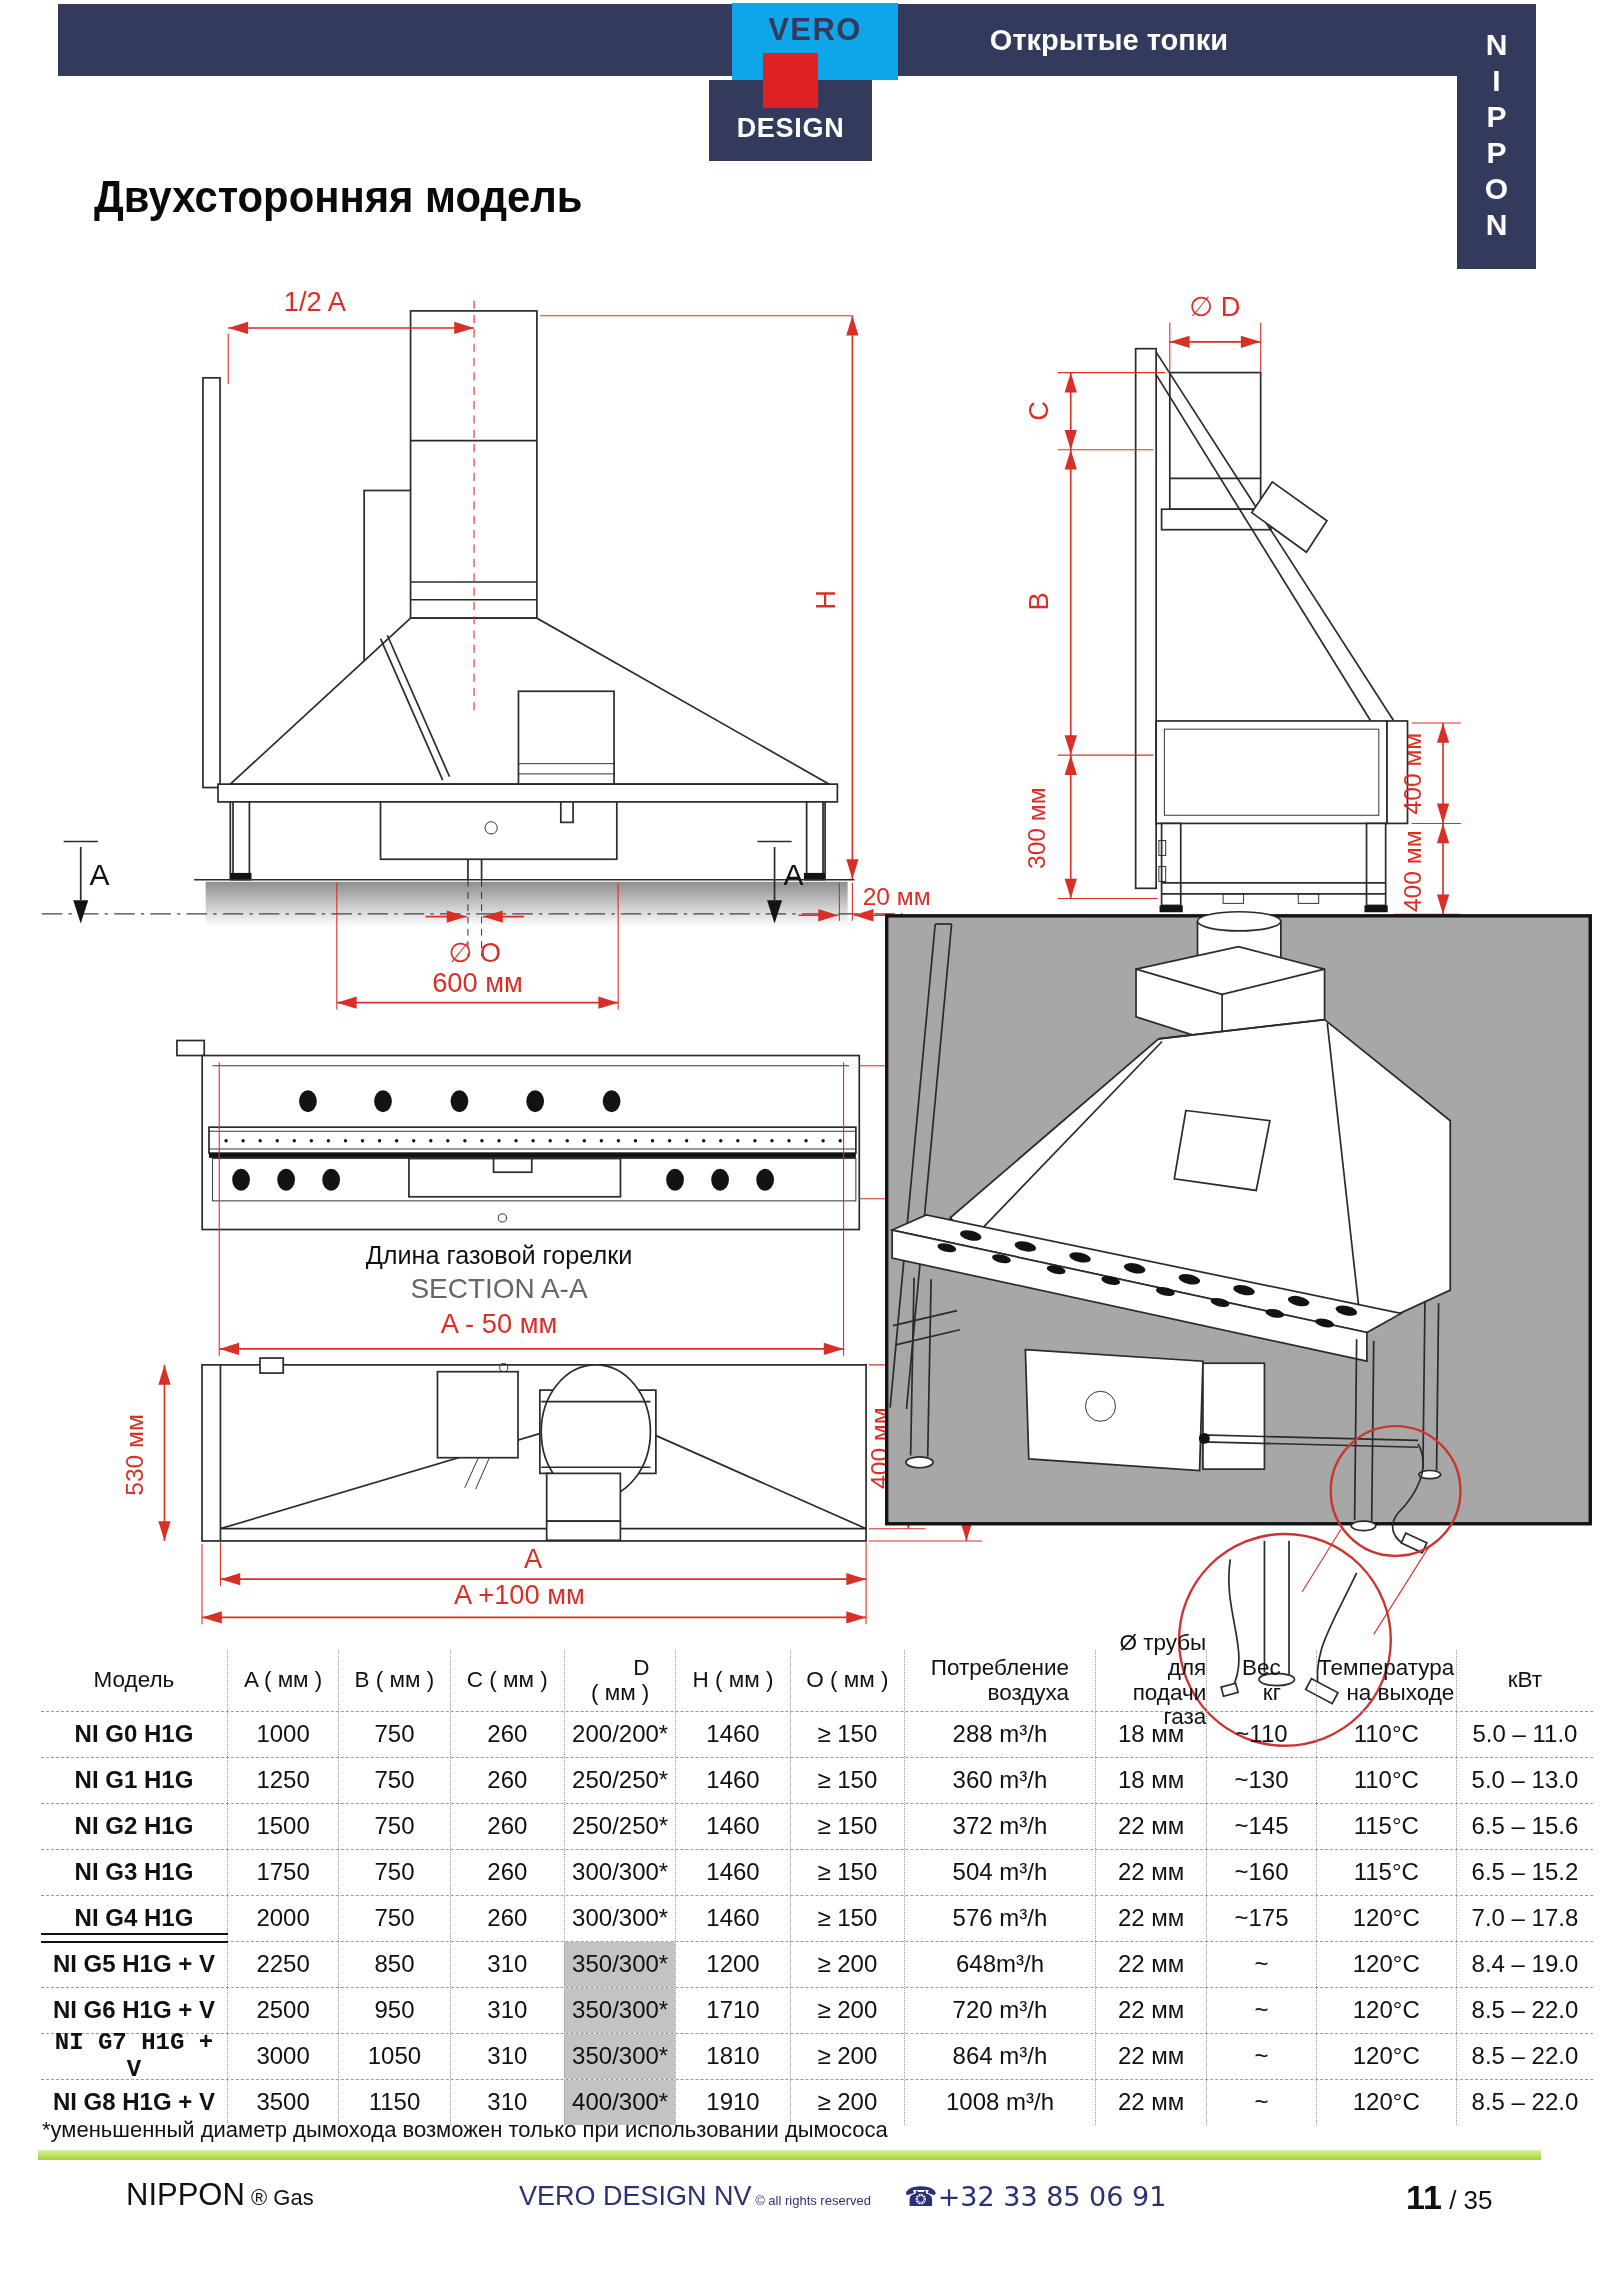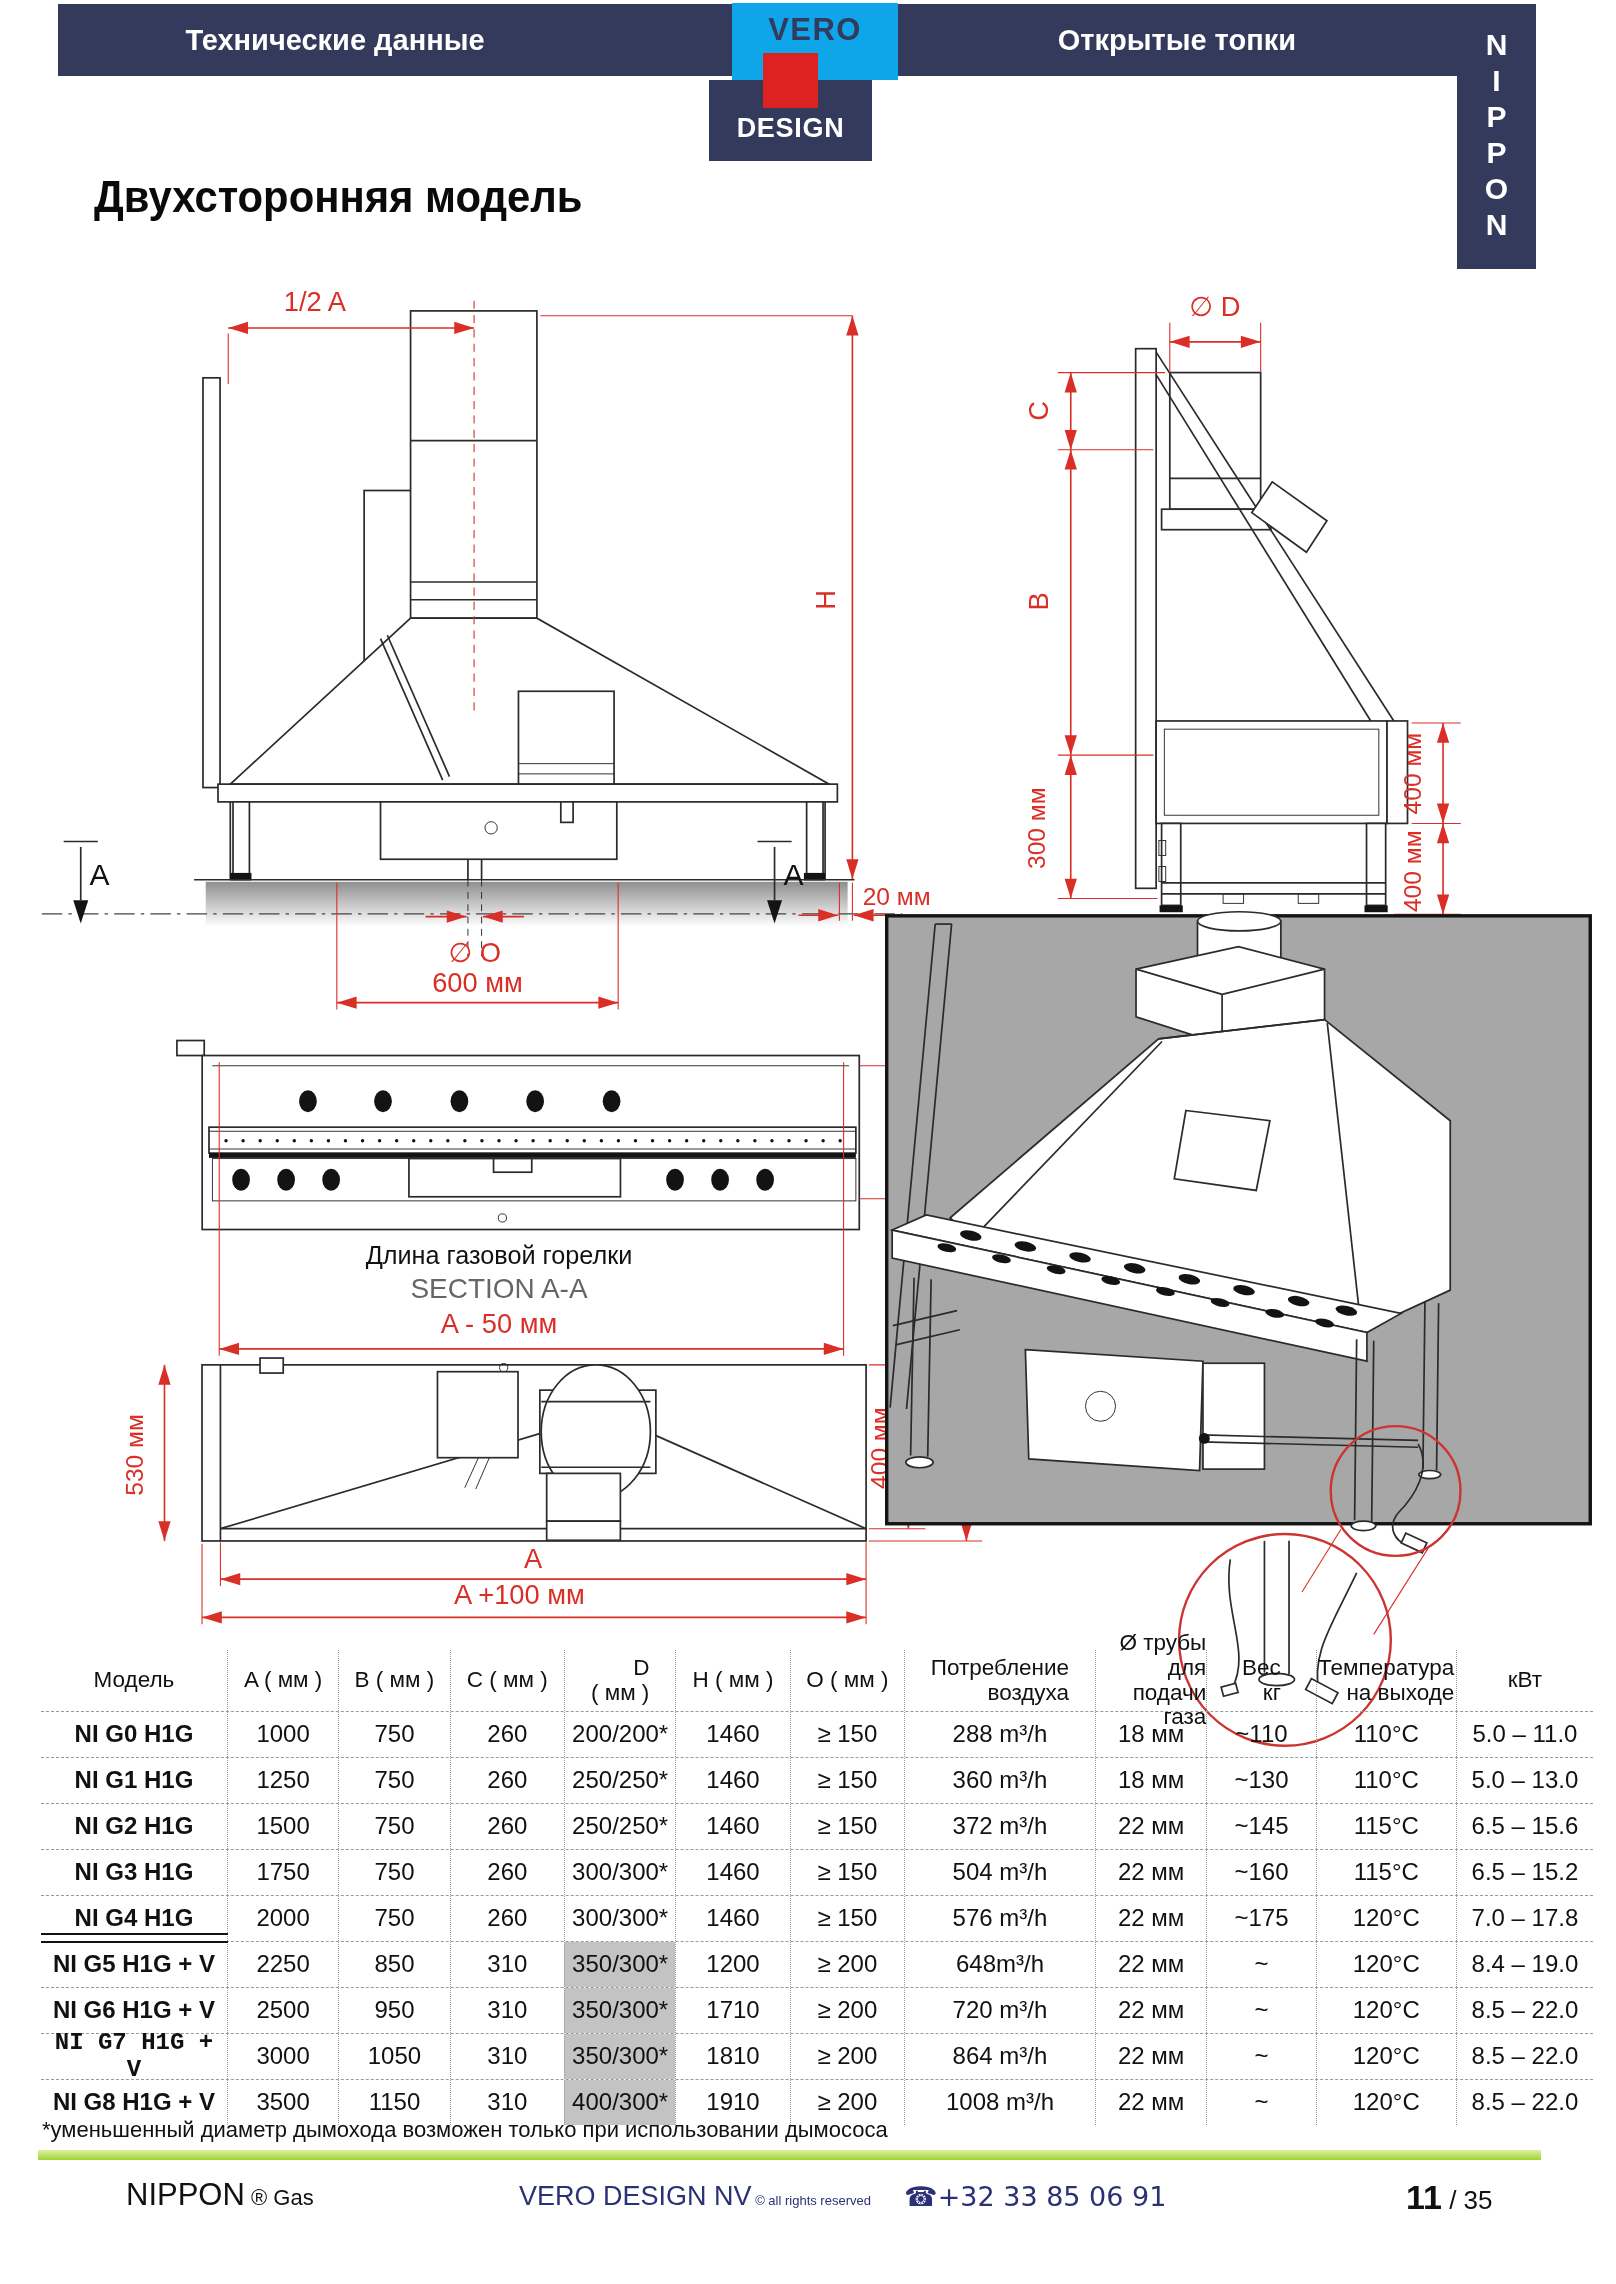--- a/index.html
+++ b/index.html
@@ -79,22 +79,21 @@
         </marker>
       <linearGradient id="gg" x1="0" y1="0" x2="0" y2="1">
         <stop offset="0" stop-color="#8f8f8f"></stop>
           <stop offset="1" stop-color="#ffffff"></stop>
       </linearGradient>
     </defs>
   </svg>
 
   <div class="abs topbar"></div>
   <div class="abs sidebar"></div>
-  <div class="abs tabtext" style="left:171px;top:4.1px;width:328px;">Технические данные</div>
-  <div class="abs tabtext" style="left:1002px;top:4.1px;width:294px;text-align:right;">Открытые топки</div>
+  <div class="abs tabtext" style="left:962px;top:4.1px;width:294px;">Открытые топки</div>
   <div class="abs sideletters" style="left:1457px;top:27px;white-space:pre-line;">N
 I
 P
 P
 O
 N</div>
 
   <div class="abs logo-white">
     <div class="logo-vero">VERO</div>
   </div>

